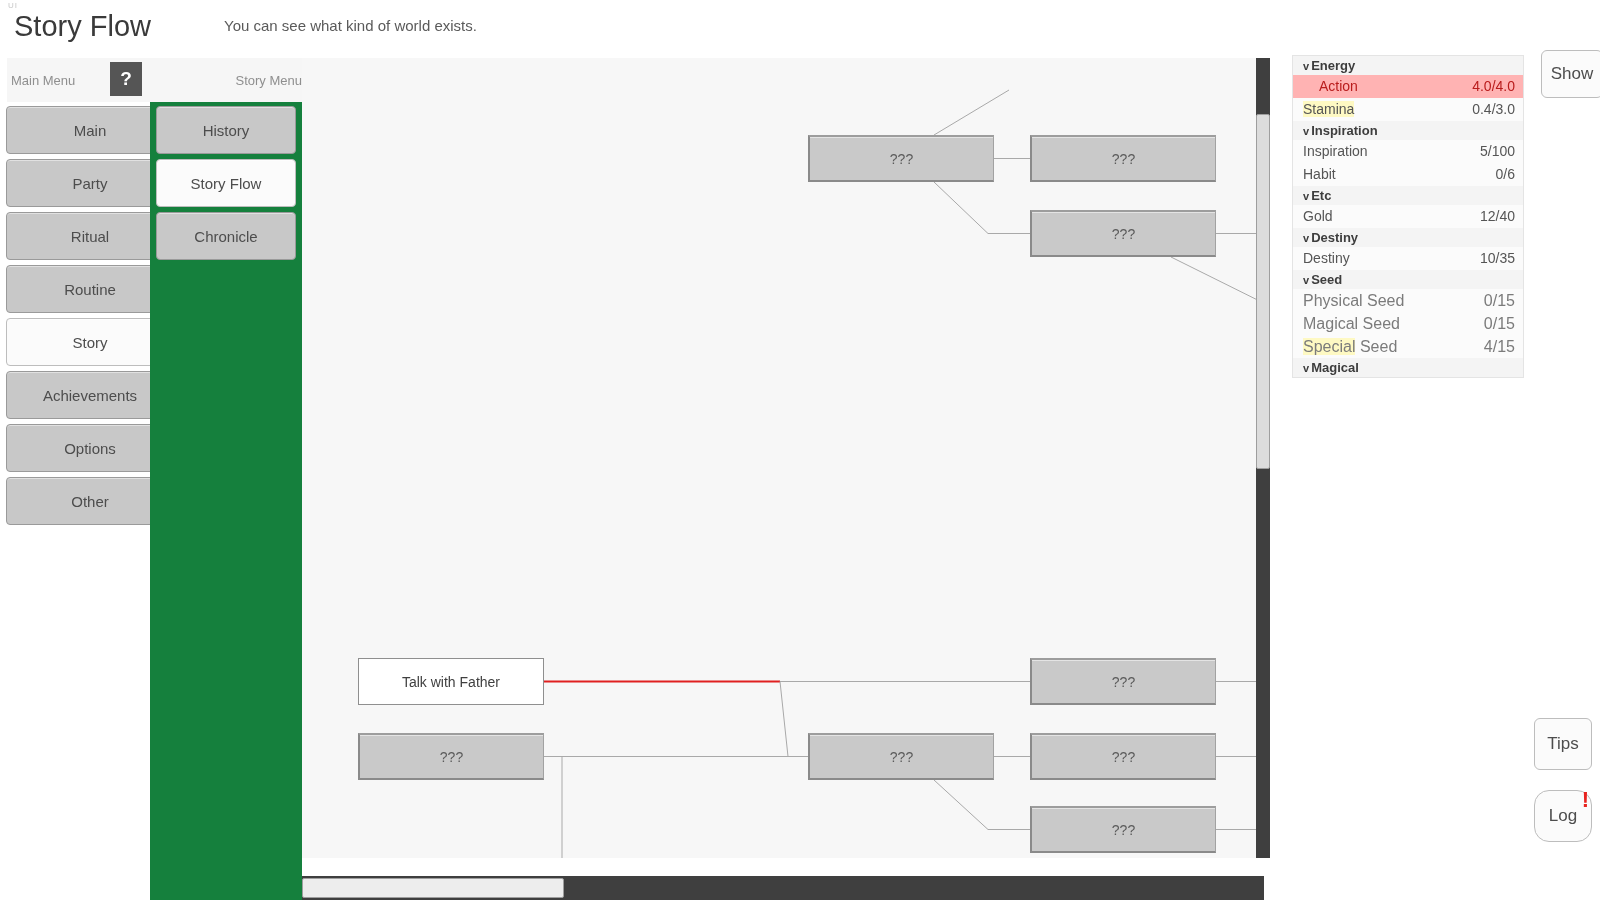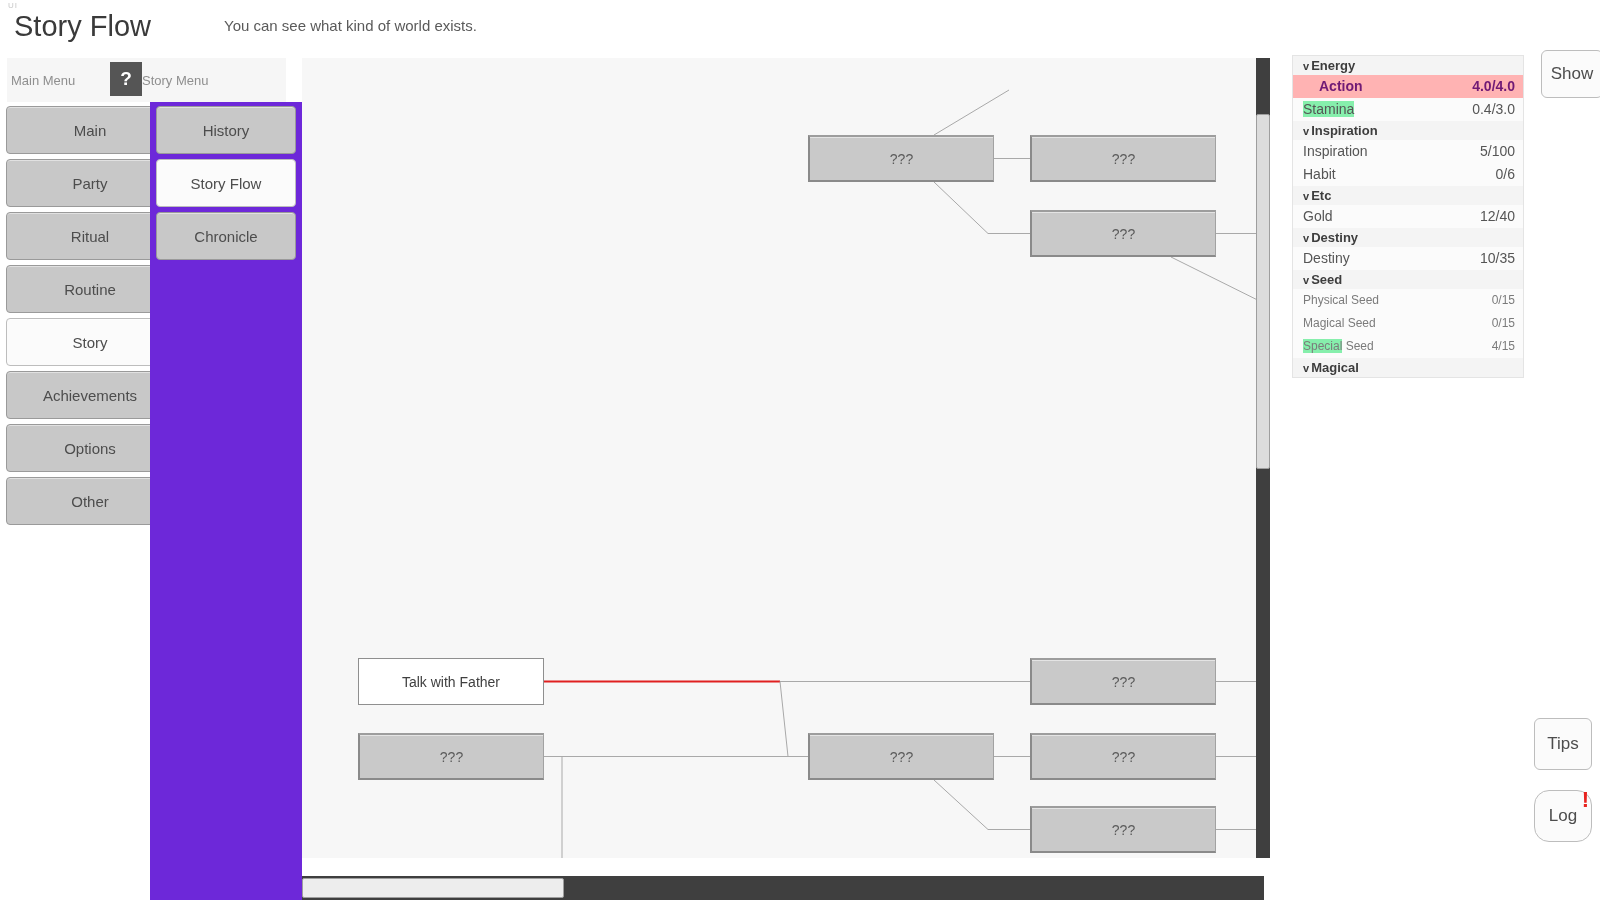--- a/index.html
+++ b/index.html
@@ -23,37 +23,37 @@
     position:absolute; left:224px; top:17px;
     font-size:15px; color:#5a5a5a;
   }
 
   
   .menu-bar{
     position:absolute; top:58px; height:44px; background:#f6f6f6;
     display:flex; align-items:center;
   }
   #main-menu-bar{ left:0; width:150px; padding-left:4px;margin-left:7px; }
-  #story-menu-bar{ left:134px; width:152px; padding-left:8px; }
+  #story-menu-bar{ left:150px; width:152px; padding-left:8px;justify-content:flex-end; }
   .menu-bar-label{ font-size:13px; color:#8f8f8f; }
   #help-button{
     position:absolute; left:110px; top:62px; width:32px; height:34px;
     background:#555; color:#fff; font-size:19px; font-weight:bold;
     display:flex; align-items:center; justify-content:center;
     cursor:pointer;
   }
 
   
   #left-col{
     position:absolute; left:0; top:102px; width:180px; bottom:0;
     background:#ffffff;
   }
   #story-col{
     position:absolute; left:150px; top:102px; width:152px; bottom:0;
-    background:#6d28d9;
+    background:#15803d;
   }
   .nav-btn{
     display:block; margin:4px 6px 5px 6px; height:48px;
     background:#c8c8c8; border:1px solid #9a9a9a; border-radius:4px;
     font-size:15px; color:#4d4d4d;
     display:flex; align-items:center; justify-content:center;
     cursor:pointer; position:relative;
     box-shadow:inset 0 1px 0 rgba(255,255,255,.45);
   }
   .nav-btn.selected{ background:#fbfbfb; border-color:#bdbdbd; }
@@ -110,23 +110,23 @@
     padding:2px 6px 2px 10px; font-size:13px; font-weight:bold; color:#3d3d3d;
     background:#f4f4f4; cursor:pointer; display:flex; align-items:center;
   }
   .chev{ font-size:11px; margin-right:2px; }
   .stat-row{
     display:flex; justify-content:space-between; align-items:center;
     padding:1px 8px 1px 10px; line-height:21px;
   }
   .stat-row .nm{ white-space:nowrap; }
   .stat-row .vl{ white-space:nowrap; }
-  .stat-row.alert{ background:#ffb3b3; color:#701a75; font-weight:bold;padding-left:26px; }
-  .stat-row.small{ font-size:12px; color:#7b7b7b; }
-  .hl-name{ background:#86efac; }
+  .stat-row.alert{ background:#ffb3b3; color:#b91c1c; font-weight:normal;padding-left:26px; }
+  .stat-row.small{ font-size:16px; color:#7b7b7b; }
+  .hl-name{ background:#fef9c3; }
 
   
   .side-btn{
     position:absolute; width:58px; height:52px;
     background:#fbfbfb; border:1px solid #bdbdbd; border-radius:6px;
     display:flex; align-items:center; justify-content:center;
     font-size:17px; color:#4d4d4d; cursor:pointer;
   }
   #show-button{ right:-3px; top:50px; width:62px; height:48px; }
   #tips-button{ right:8px; top:718px; }

